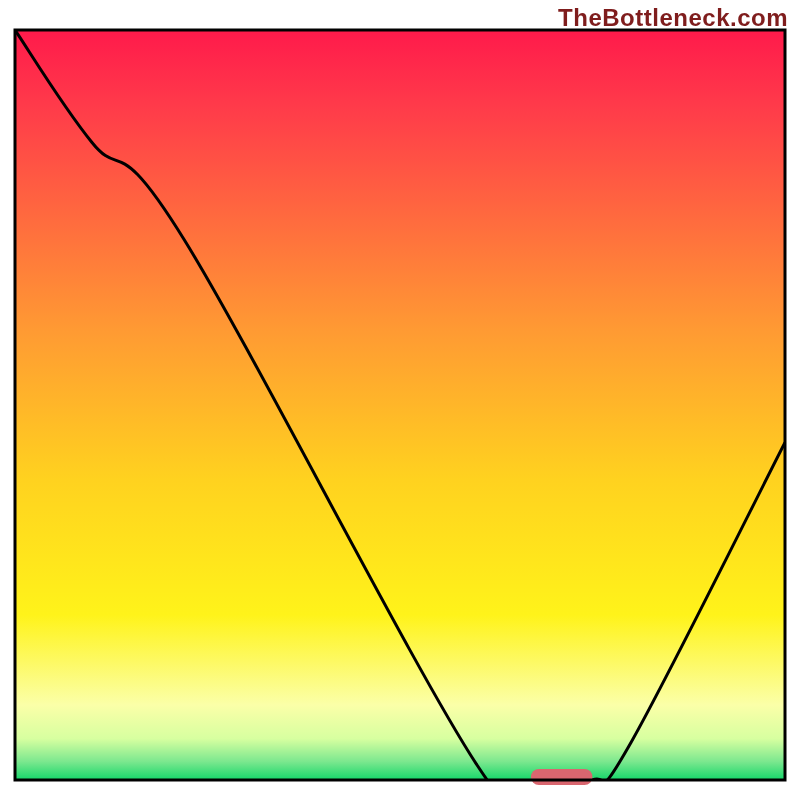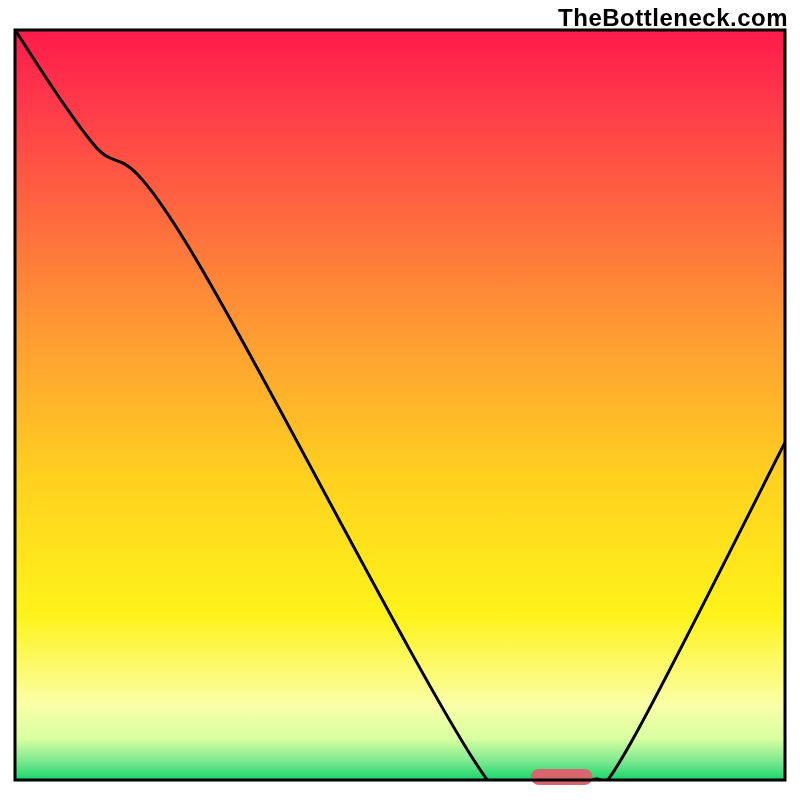--- a/index.html
+++ b/index.html
@@ -15,21 +15,21 @@
     width: 800px;
     height: 800px;
     box-sizing: border-box;
   }
   .watermark {
     position: absolute;
     top: 4px;
     right: 12px;
     font-size: 24px;
     font-weight: 600;
-    color: #000000;
+    color: #7f1d1d;
     letter-spacing: 0.5px;
     z-index: 10;
   }
   svg {
     display: block;
   }
 </style>
 </head>
 <body>
 

